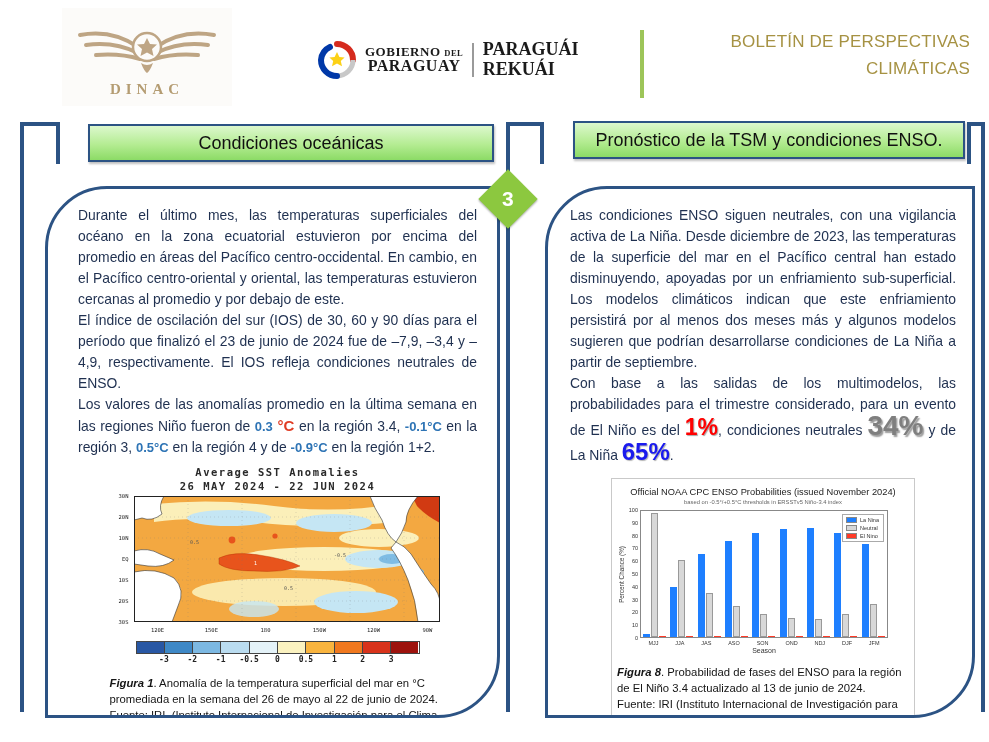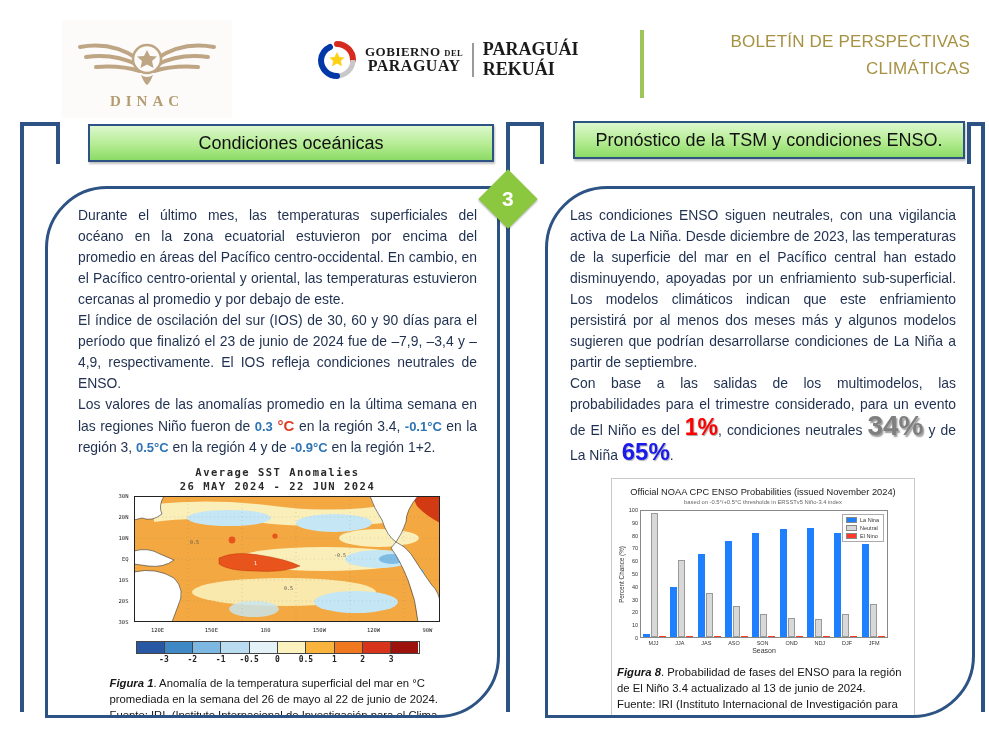--- a/index.html
+++ b/index.html
@@ -1,21 +1,21 @@
 <!DOCTYPE html>
 <html><head>
 <meta charset="utf-8">
 <style>
   * { margin:0; padding:0; box-sizing:border-box; }
   html,body { background:#ffffff; }
   body { font-family:"Liberation Sans", sans-serif; }
   .page { position:relative; width:989px; height:742px; background:#fff; overflow:hidden; }
 
   
-  .dinac-box { position:absolute; left:62px; top:20px; width:170px; height:98px;
+  .dinac-box { position:absolute; left:62px; top:8px; width:170px; height:98px;
     background:#fcfbf9; display:flex; flex-direction:column; align-items:center; justify-content:center; }
   .dinac-text { color:#b49c72; font-family:"Liberation Serif", serif; font-size:15px;
     letter-spacing:5px; margin-top:2px; font-weight:bold; }
   .gov-logo { position:absolute; left:318px; top:40px; display:flex; align-items:center; gap:9px; }
   .gov-text { font-family:"Liberation Serif", serif; color:#1a1a1a; line-height:1.05; }
   .gov-l1 { font-size:13px; font-weight:bold; letter-spacing:.5px; }
   .gov-l1 .small { font-size:8.5px; }
   .gov-l2 { font-size:16px; font-weight:bold; letter-spacing:.5px;text-align:center; }
   .gov-div { width:1.5px; height:34px; background:#9a9a9a; }
   .gov-r { font-family:"Liberation Serif", serif; font-weight:bold; color:#1a1a1a; line-height:1.1; }

